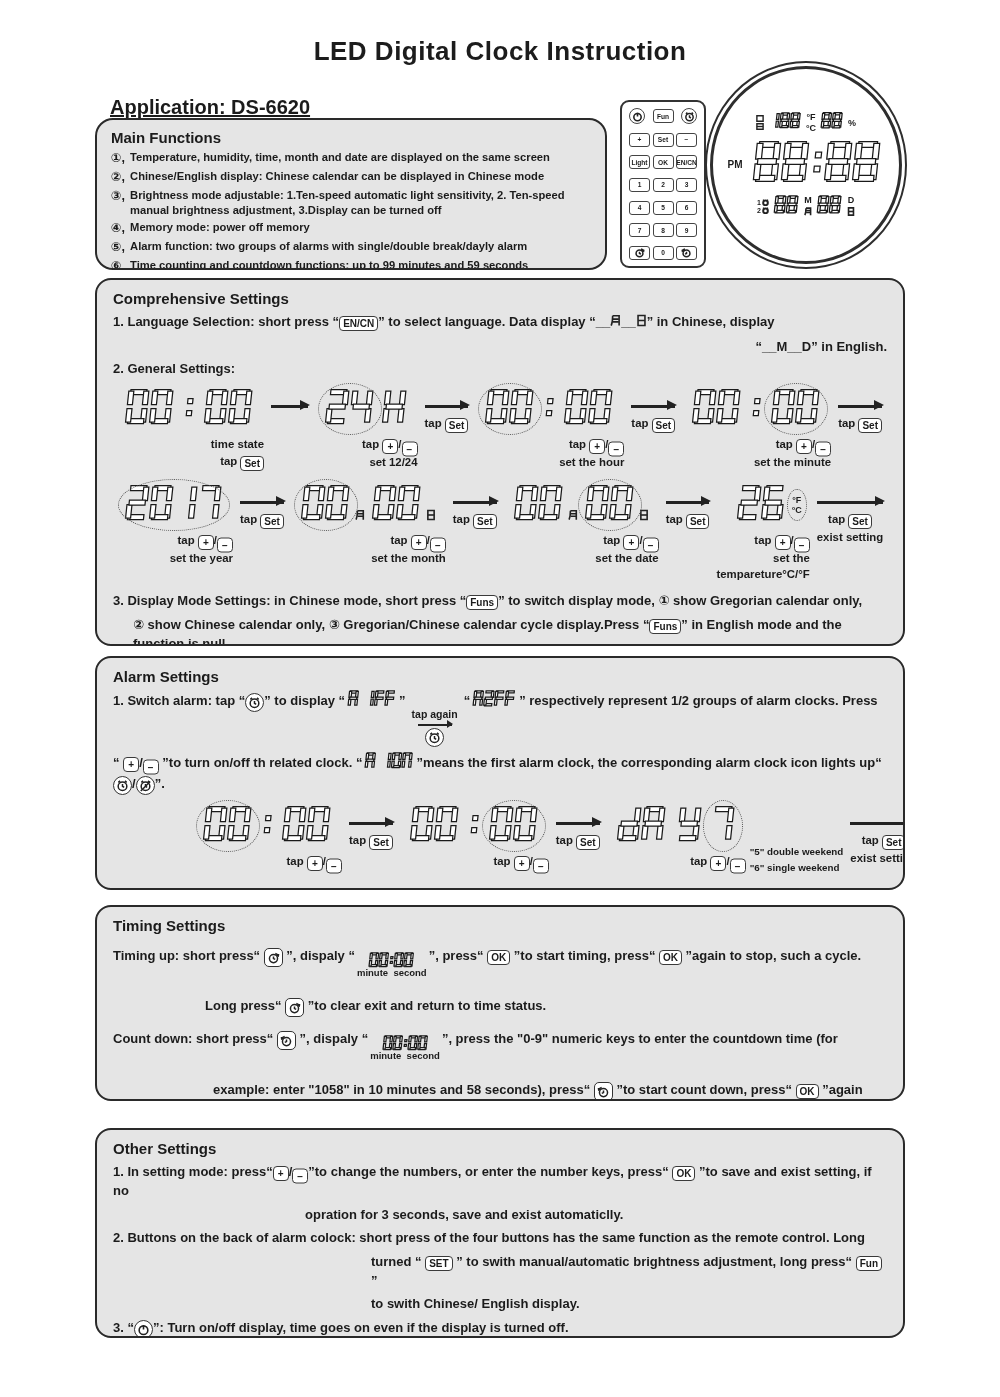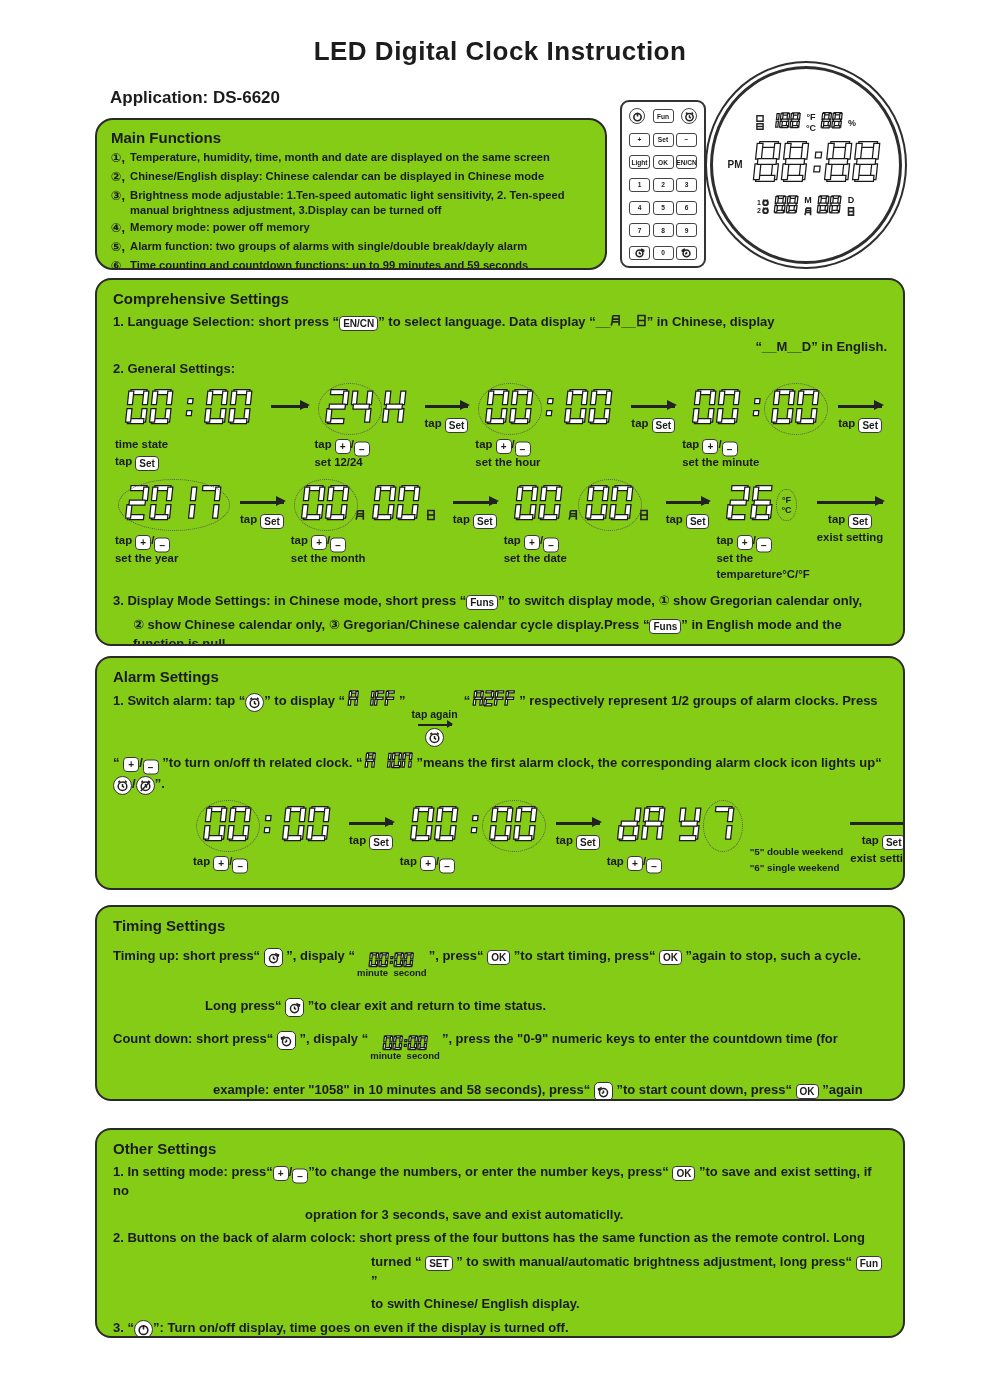--- a/index.html
+++ b/index.html
@@ -1,21 +1,21 @@
 <!DOCTYPE html>
 <html><head>
 <meta charset="utf-8">
 <style>
   html,body{margin:0;padding:0;background:#e8e8e8;}
   .page{position:relative;width:1000px;height:1397px;background:#fff;margin:0 auto;
         font-family:"Liberation Sans","DejaVu Sans",sans-serif;color:#1b1b1b;font-weight:700;overflow:hidden;}
   .title{position:absolute;top:36px;left:0;width:100%;text-align:center;font-size:26px;margin:0;
          font-weight:800;letter-spacing:.5px;color:#1c1c1c;}
-  .application{position:absolute;left:110px;top:88px;font-size:17px;font-weight:800;}
-  .box{position:absolute;border:2.6px solid #2a2a2a;border-radius:16px;background:#84cc16;
+  .application{position:absolute;left:110px;top:96px;font-size:20px;font-weight:800;text-decoration:underline;}
+  .box{position:absolute;border:2.6px solid #2a2a2a;border-radius:16px;background:#e5e5e5;
        padding:8px 16px;box-sizing:border-box;overflow:hidden;}
   .box-title{font-size:15px;font-weight:800;margin:2px 0 4px 0;}
   
   #main-box{left:95px;top:118px;width:512px;height:152px;padding:7px 14px;border-radius:18px;}
   .mf-item{display:flex;font-size:11.2px;line-height:1.42;margin-bottom:1px;}
   .mf-item .num{margin-right:5px;font-size:12.5px;flex:0 0 auto;}
   
   #remote{position:absolute;left:620px;top:100px;width:86px;height:168px;border:2px solid #333;
           border-radius:9px;padding:6px 7px;box-sizing:border-box;display:flex;flex-direction:column;
           justify-content:space-between;background:#fff;}
@@ -52,21 +52,21 @@
   .keycap.k-low{transform:translateY(2.5px);}
   .icap{display:inline-flex;align-items:center;justify-content:center;width:19px;height:19px;
         border:1.5px solid #333;border-radius:5px;vertical-align:-5px;background:#fff;box-sizing:border-box;}
   .icap.round{border-radius:50%;}
   .segline{display:inline-block;vertical-align:-3px;margin:0 2px;}
   svg rect{vector-effect:non-scaling-stroke;}
   svg path,svg circle{vector-effect:non-scaling-stroke;}
   
   .flow{display:flex;align-items:flex-start;justify-content:space-between;margin:4px 0 8px 0;width:100%;}
   .flow-alarm{padding:0 30px 0 78px;box-sizing:border-box;}
-  .fstep{display:flex;flex-direction:column;align-items:flex-start;margin:0 2px;}
+  .fstep{display:flex;flex-direction:column;align-items:flex-end;margin:0 2px;}
   .fdisp{display:flex;align-items:flex-end;gap:3px;margin-bottom:5px;padding:6px 8px 2px 8px;}
   .fline{font-size:11.4px;line-height:1.45;text-align:center;white-space:nowrap;}
   .farrow{display:flex;flex-direction:column;align-items:center;flex:1 1 36px;max-width:92px;padding-top:22px;margin:0 5px;}
   .arrow-graphic{width:100%;min-width:34px;height:2.8px;background:#222;position:relative;margin-bottom:7px;}
   .arrow-graphic::after{content:"";position:absolute;right:-2px;top:-5px;border-left:10px solid #222;
                         border-top:5.5px solid transparent;border-bottom:5.5px solid transparent;}
   .flegend{font-size:9.8px;line-height:1.65;padding-top:44px;margin:0 2px;white-space:nowrap;}
   .dotwrap{position:relative;}
   .dotwrap::after{content:"";position:absolute;left:-5px;right:-5px;top:-6px;bottom:-6px;
                   border:1.8px dotted #555;border-radius:50%;pointer-events:none;}

